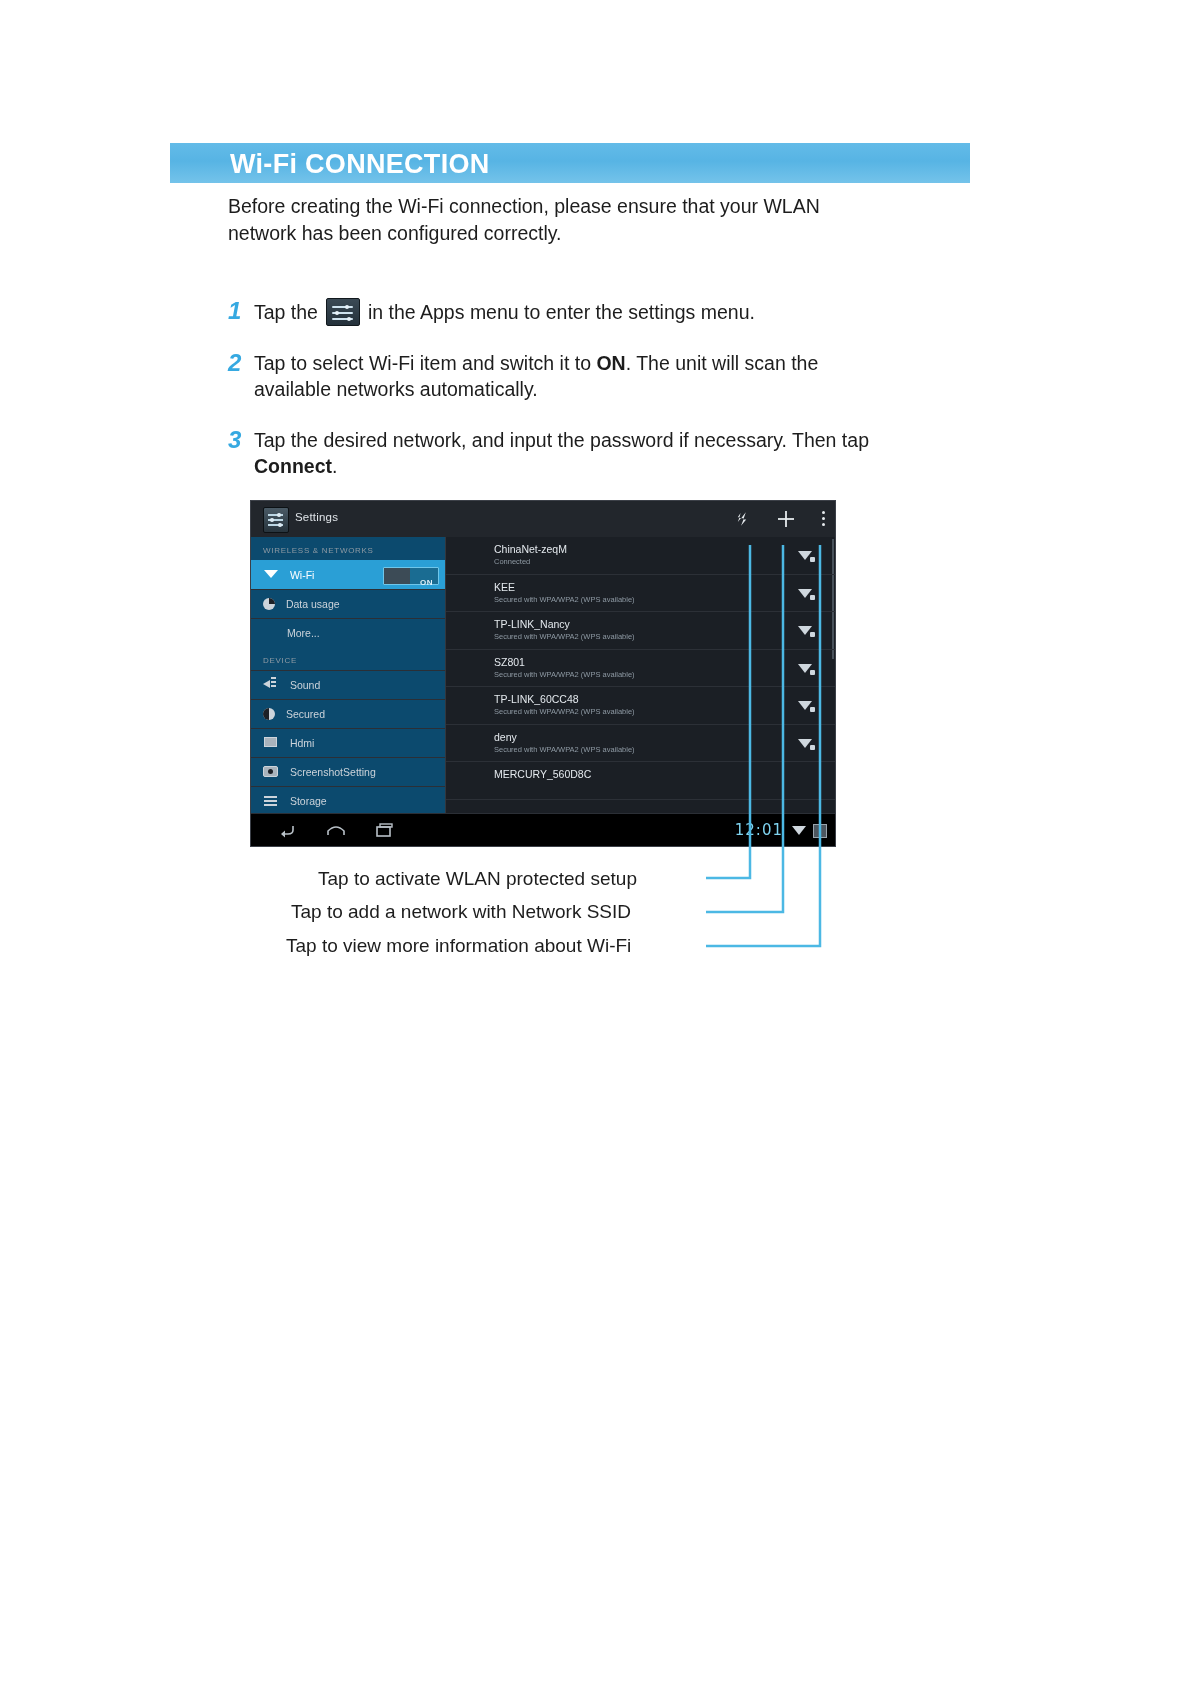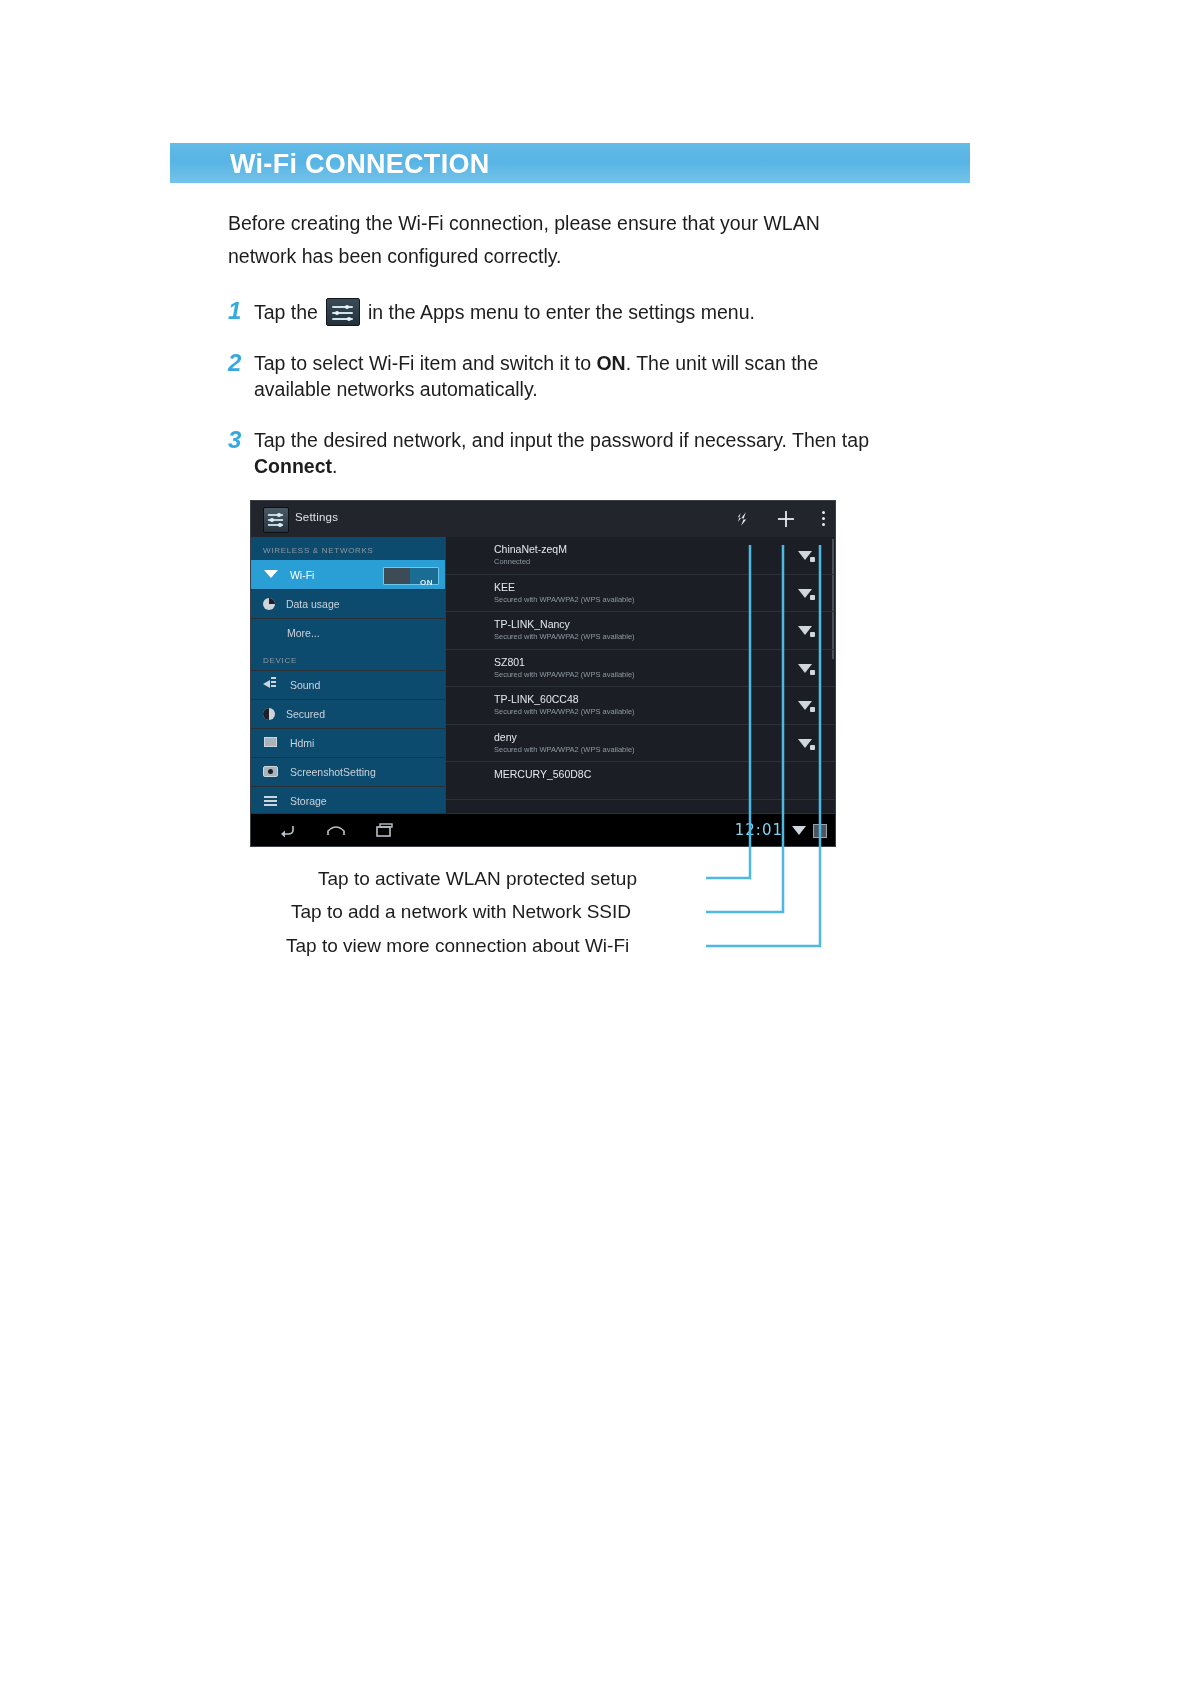--- a/index.html
+++ b/index.html
@@ -41,24 +41,24 @@
     font-weight: bold;
     color: #ffffff;
     letter-spacing: 0.3px;
     white-space: nowrap;
   }
 
   
   #intro {
     position: absolute;
     left: 228px;
-    top: 207px;
+    top: 193px;
     width: 660px;
     font-size: 19.5px;
-    line-height: 33px;
+    line-height: 27px;
     color: #1d1d1d;
   }
 
   
   .step {
     position: absolute;
     width: 660px;
   }
   .step .num {
     position: absolute;
@@ -699,15 +699,15 @@
 
     <polyline points="750,545 750,878 706,878" fill="none" stroke="#4cb8e4" stroke-width="2.5"></polyline>
 
     <polyline points="783,545 783,912 706,912" fill="none" stroke="#4cb8e4" stroke-width="2.5"></polyline>
 
     <polyline points="820,545 820,946 706,946" fill="none" stroke="#4cb8e4" stroke-width="2.5"></polyline>
   </svg>
 
   <div class="caption" id="caption-1">Tap to activate WLAN protected setup</div>
   <div class="caption" id="caption-2">Tap to add a network with Network SSID</div>
-  <div class="caption" id="caption-3">Tap to view more connection about Wi-Fi</div>
+  <div class="caption" id="caption-3">Tap to view more information about Wi-Fi</div>
 
 </div>
 
 </body></html>

